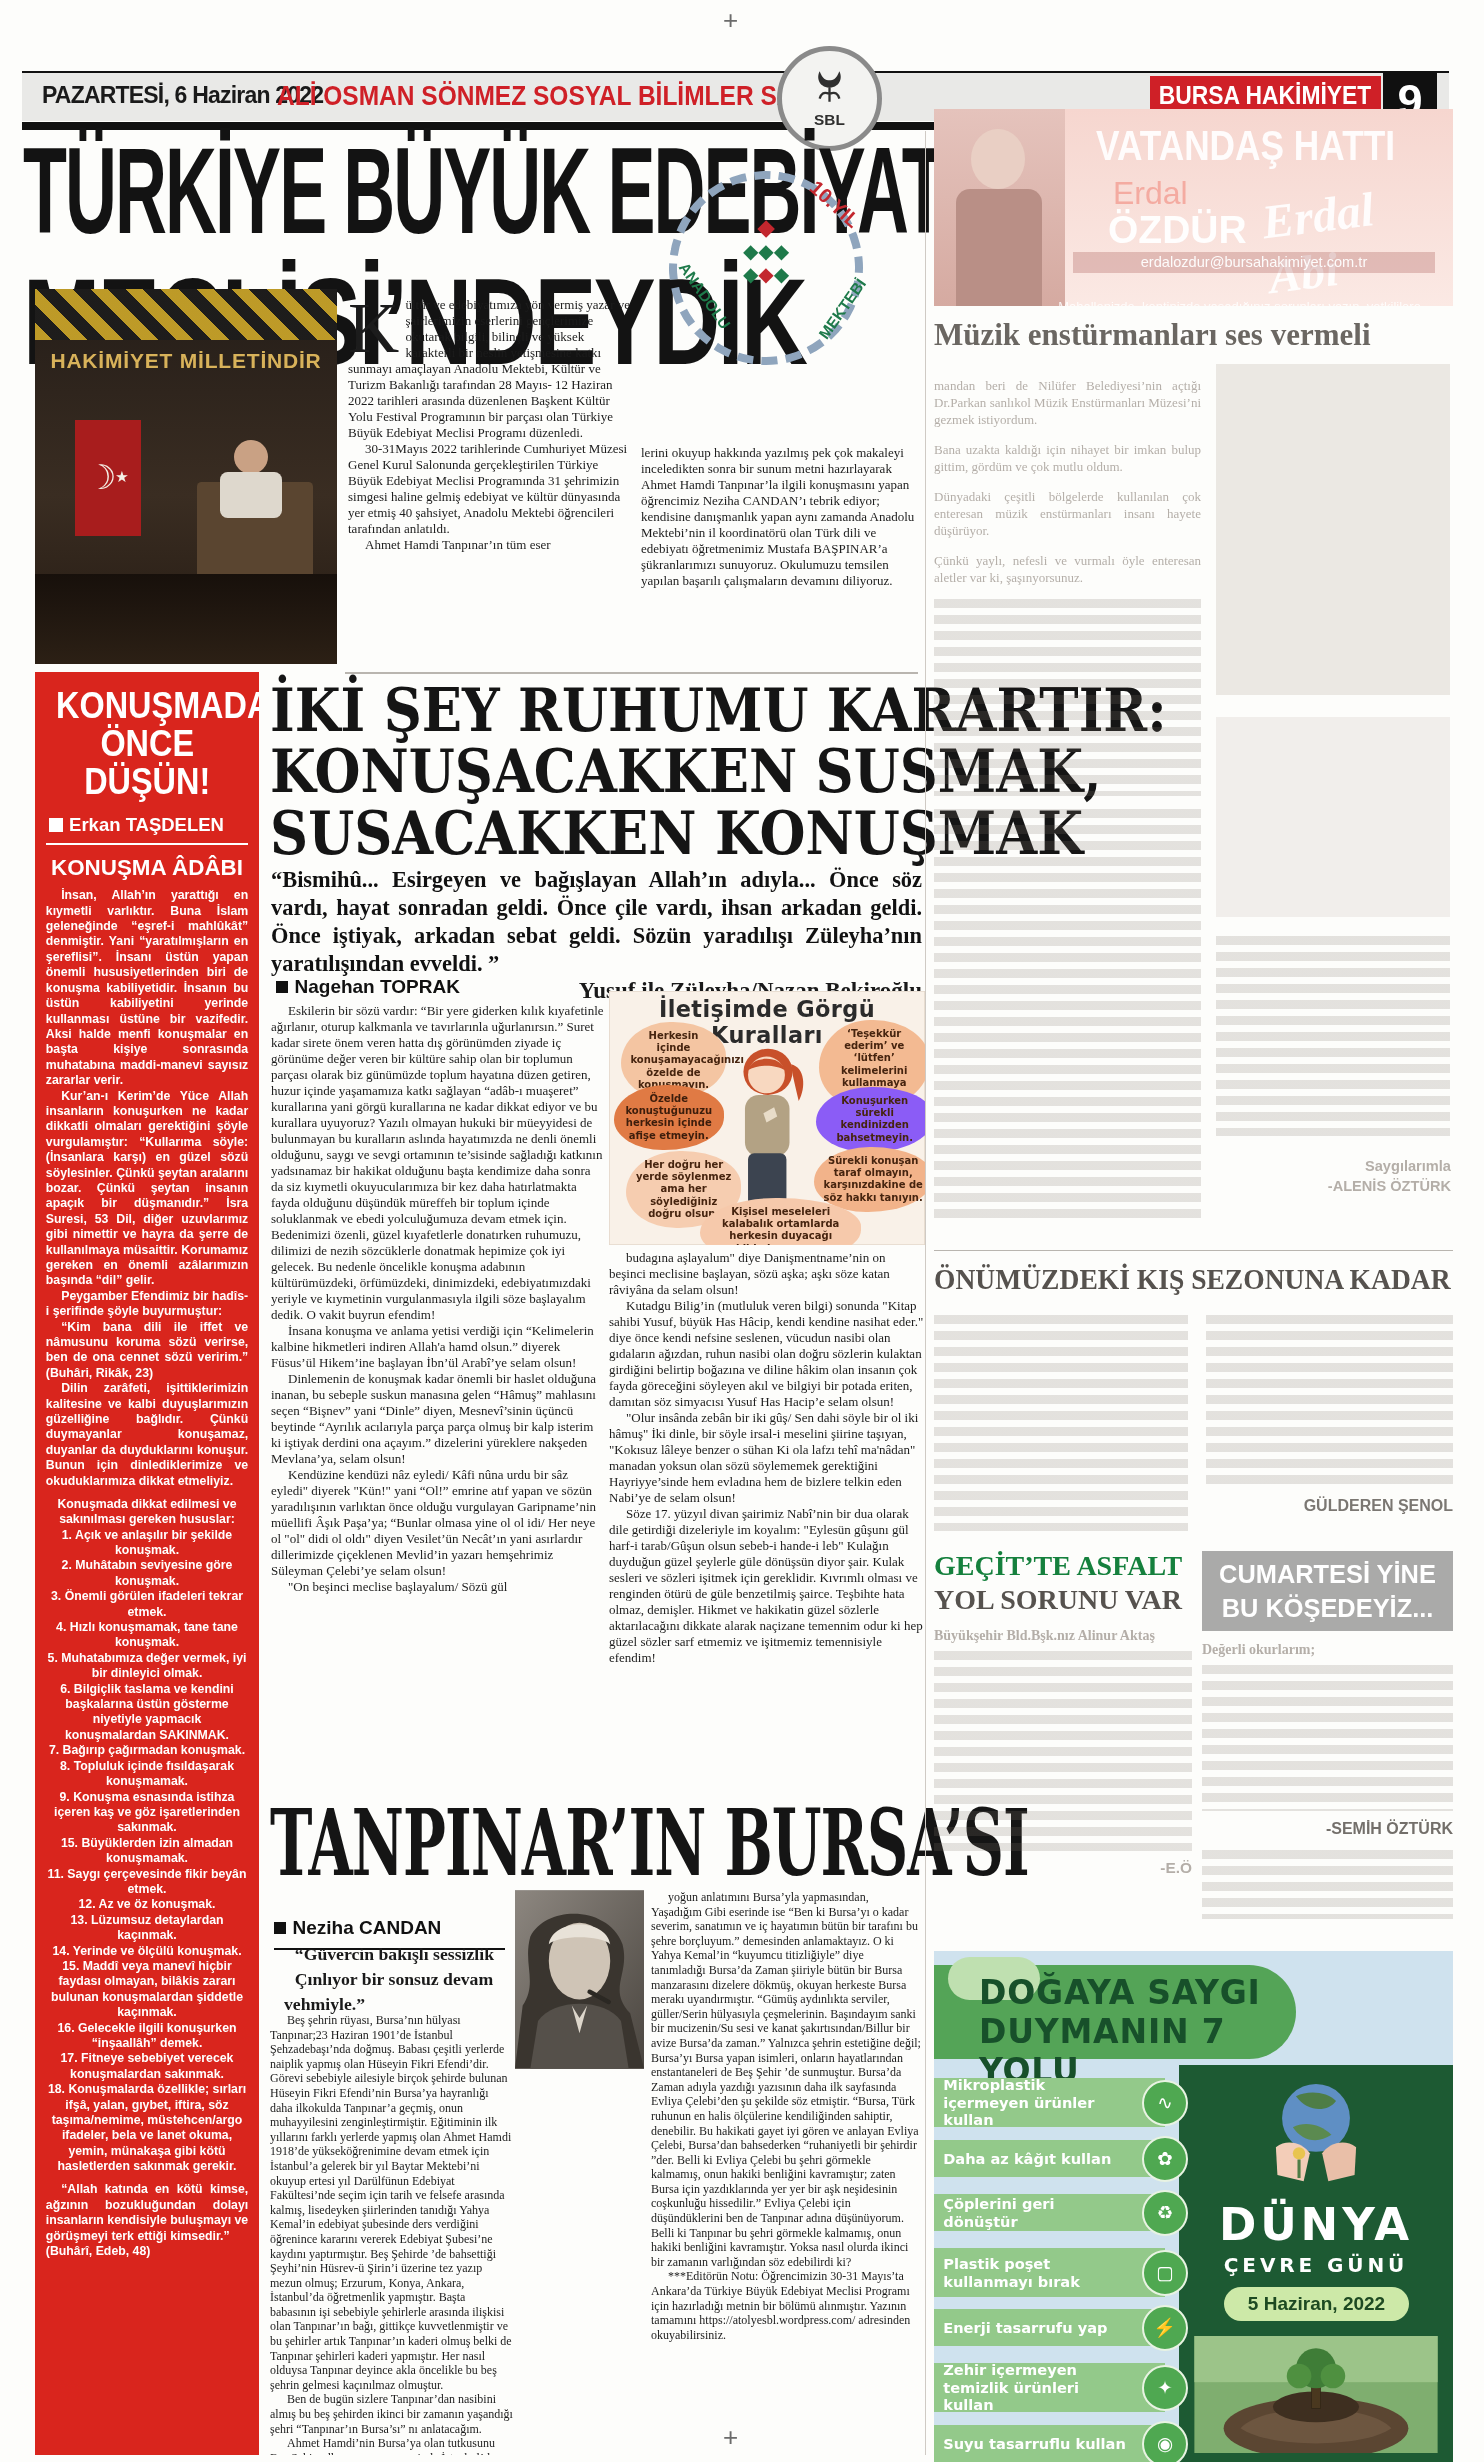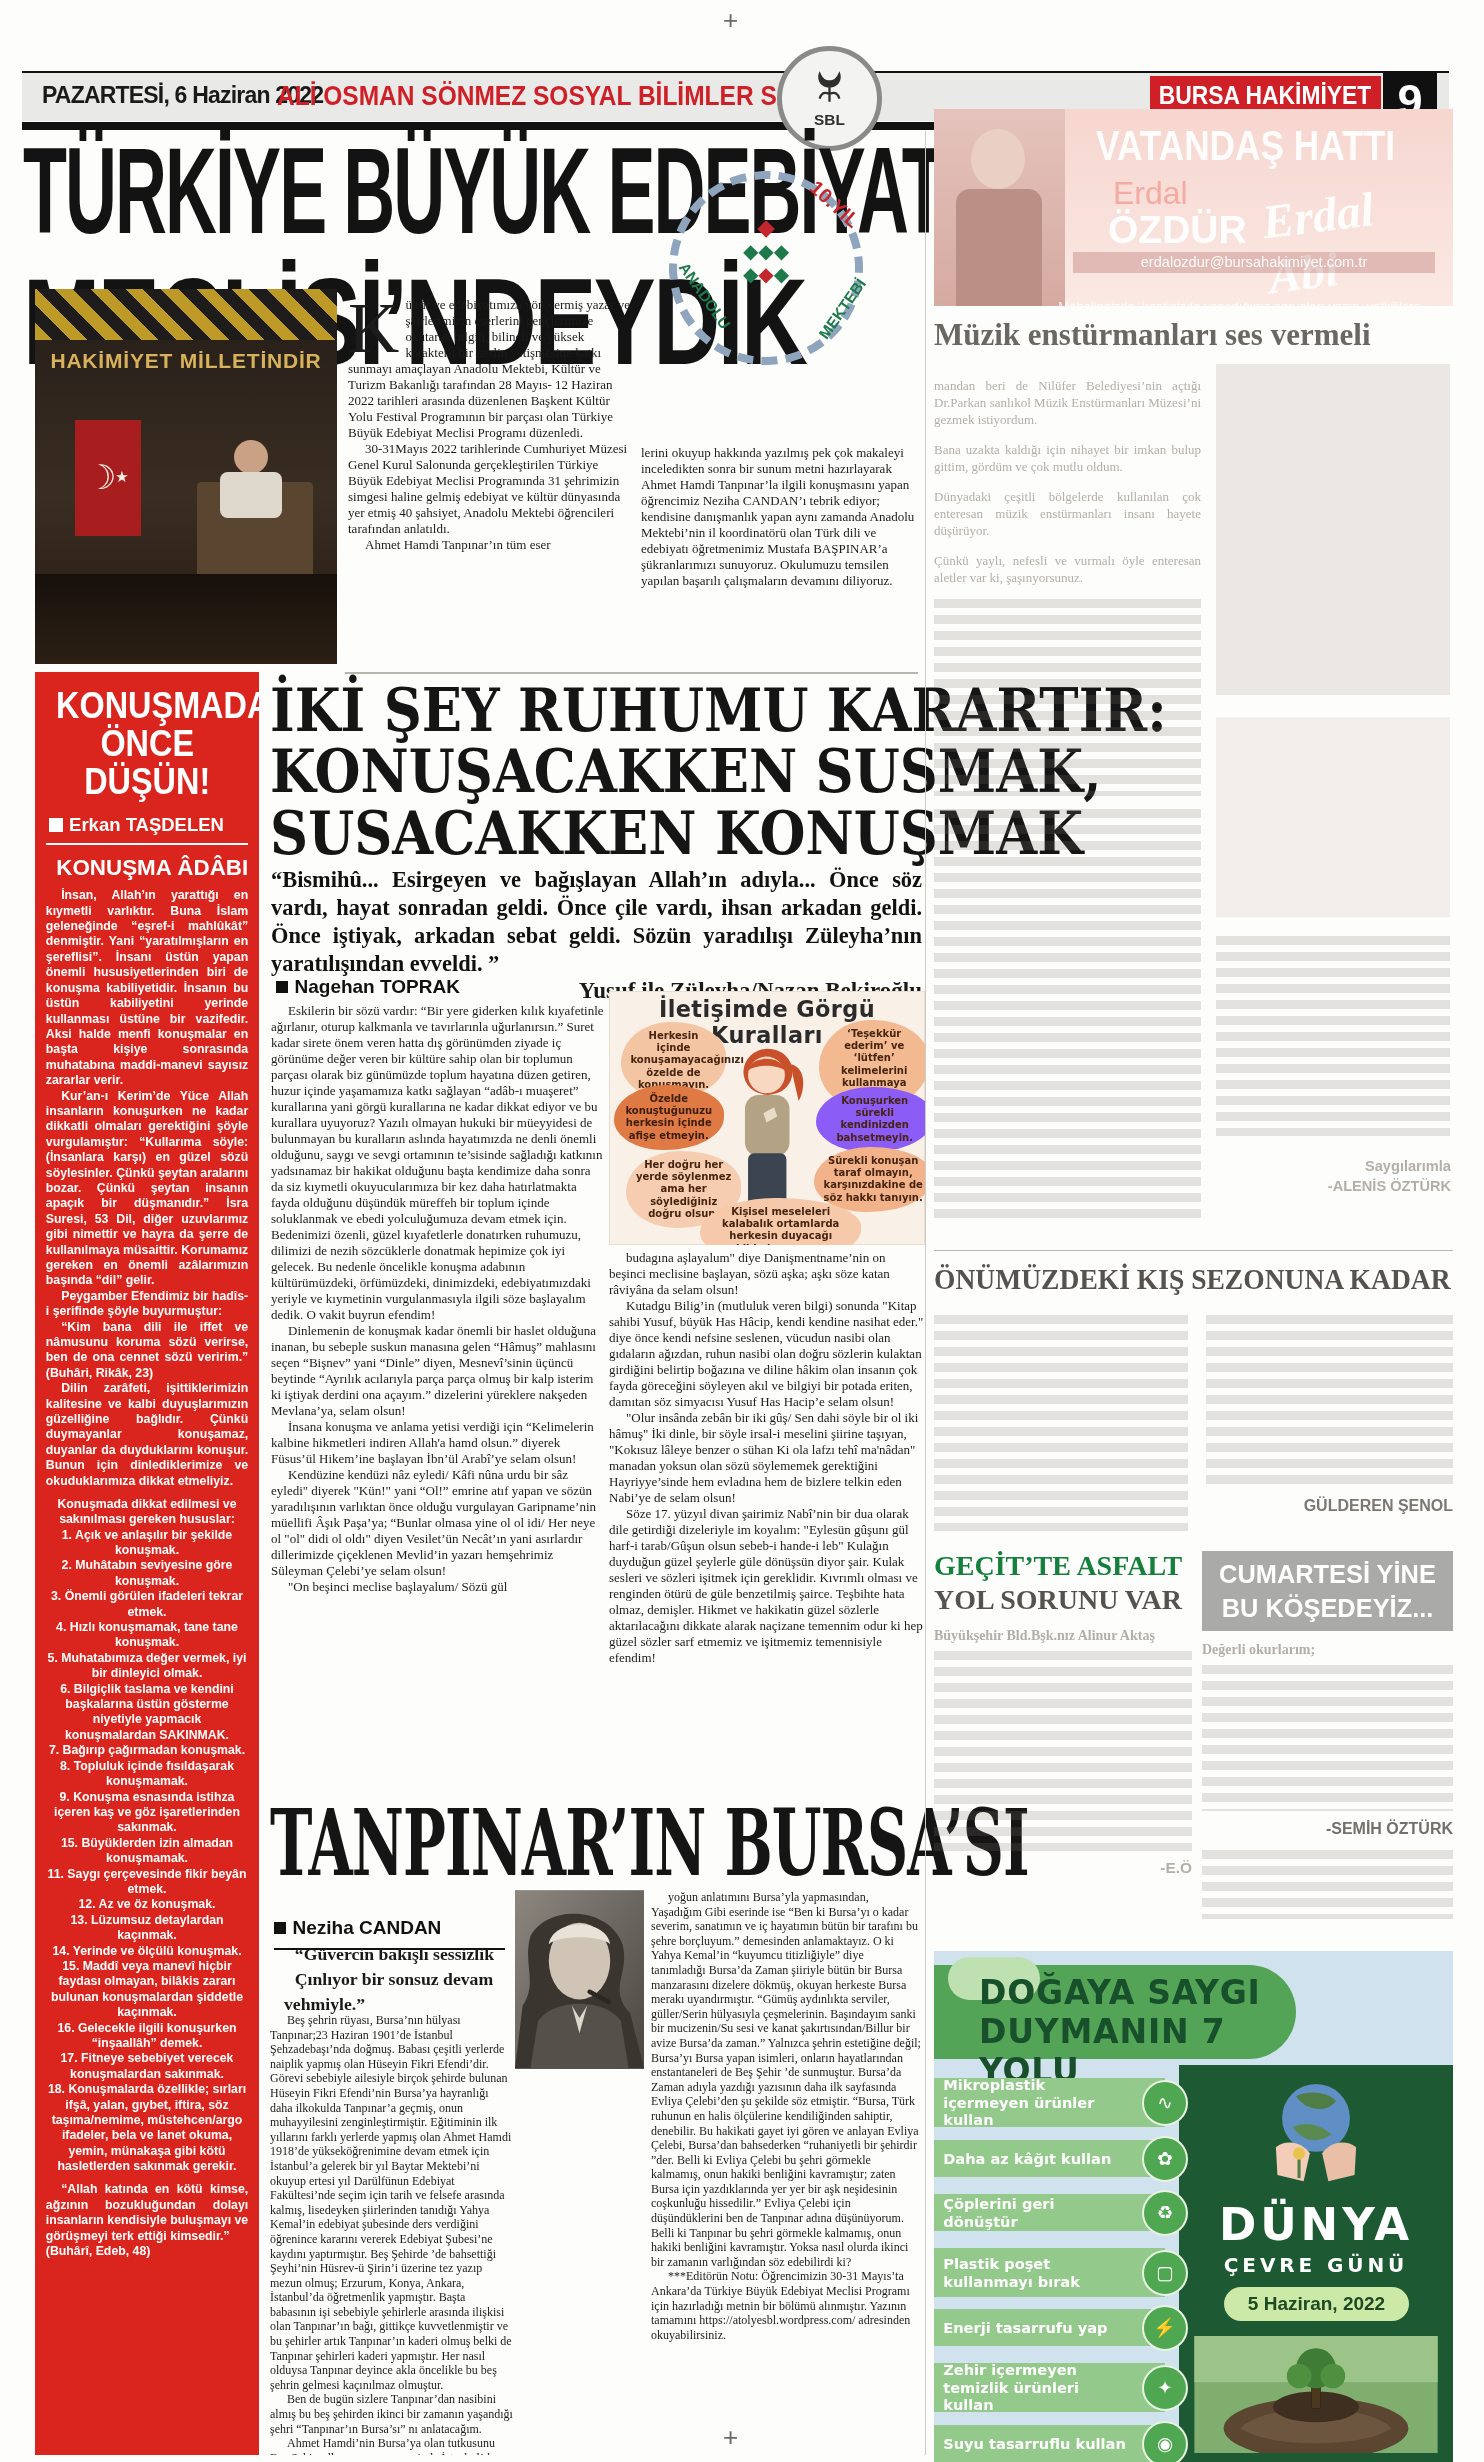--- a/index.html
+++ b/index.html
@@ -22,21 +22,21 @@
   .bodytext p{margin:0;text-indent:17px;}
   .bodytext p.noind{text-indent:0;}
   .dropcap{float:left;font-size:71px;line-height:57px;padding:3.1px 6.2px 0 0;font-family:"Liberation Serif",serif;}
   .rule{background:#b9b5af;}
   
   #sb{background:#d9251d;color:#fff;padding:15.4px 10.8px;box-sizing:border-box;}
   #sb .ttl{font-size:36px;font-weight:800;line-height:38px;text-align:center;transform:scaleX(.9);transform-origin:center top;}
   .sb-by{display:flex;align-items:center;gap:6.2px;font-size:18.5px;font-weight:800;
          border-bottom:2.3px solid #fff;padding:12.3px 0 7.7px 3.1px;margin-bottom:9.2px;}
   .sqr{width:14px;height:14px;background:#fff;display:inline-block;}
-  .sb-sub{font-size:22.4px;font-weight:800;text-align:right;margin:3.1px 0 7.7px;}
+  .sb-sub{font-size:22.4px;font-weight:800;text-align:center;margin:3.1px 0 7.7px;}
   .sb-body{font-size:12.3px;line-height:15.4px;font-weight:700;text-align:justify;}
   .sb-body p{margin:0;text-indent:15.4px;}
   .sb-list p{margin:0;text-indent:0;text-align:center;}
   
   .fhead{font-family:"DejaVu Serif",serif;font-weight:800;color:#151515;line-height:1;}
   .quote{font-family:"Liberation Serif",serif;font-weight:bold;font-size:22.4px;line-height:28px;color:#111;}
   .attrib{font-family:"Liberation Serif",serif;font-weight:bold;font-size:23px;text-align:right;}
   .byline{display:flex;align-items:center;gap:6.2px;font-size:19px;font-weight:800;color:#111;}
   .bsq{width:12.3px;height:12.3px;background:#111;display:inline-block;}
   
@@ -180,22 +180,22 @@
   </div>
 
   <div class="abs byline" style="left:276px;top:976px;">
       <span class="bsq"></span>
       <span>Nagehan TOPRAK</span>
     </div>
 
   <div class="abs bodytext clip" style="left:271px;top:1003px;width:333px;height:780px;">
     <div>
         <p>Eskilerin bir sözü vardır: “Bir yere giderken kılık kıyafetinle ağırlanır, oturup kalkmanla ve tavırlarınla uğurlanırsın.” Suret kadar sirete önem veren hatta dış görünümden ziyade iç görünüme değer veren bir kültüre sahip olan bir toplumun parçası olarak biz günümüzde toplum hayatına düzen getiren, huzur içinde yaşamamıza katkı sağlayan “adâb-ı muaşeret” kurallarına yani görgü kurallarına ne kadar dikkat ediyor ve bu kurallara uyuyoruz? Yazılı olmayan hukuki bir müeyyidesi de bulunmayan bu kuralların aslında hayatımızda ne denli önemli olduğunu, saygı ve sevgi ortamının te’sisinde sağladığı katkının yadsınamaz bir hakikat olduğunu başta kendimize daha sonra da siz kıymetli okuyucularımıza bir kez daha hatırlatmakta fayda olduğunu düşündük müreffeh bir toplum içinde soluklanmak ve ebedi yolculuğumuza devam etmek için. Bedenimizi özenli, güzel kıyafetlerle donatırken ruhumuzu, dilimizi de nezih sözcüklerle donatmak hepimize çok iyi gelecek. Bu nedenle öncelikle konuşma adabının kültürümüzdeki, örfümüzdeki, dinimizdeki, edebiyatımızdaki yeriyle ve kıymetinin vurgulanmasıyla ilgili söze başlayalım dedik. O vakit buyrun efendim!</p>
+        <p>İnsana konuşma ve anlama yetisi verdiği için “Kelimelerin kalbine hikmetleri indiren Allah'a hamd olsun.” diyerek Füsus’ül Hikem’ine başlayan İbn’ül Arabî’ye selam olsun!</p>
         <p>Dinlemenin de konuşmak kadar önemli bir haslet olduğuna inanan, bu sebeple suskun manasına gelen “Hâmuş” mahlasını seçen “Bişnev” yani “Dinle” diyen, Mesnevî’sinin üçüncü beytinde “Ayrılık acılarıyla parça parça olmuş bir kalp isterim ki iştiyak derdini ona açayım.” dizelerini yüreklere nakşeden Mevlana’ya, selam olsun!</p>
-        <p>İnsana konuşma ve anlama yetisi verdiği için “Kelimelerin kalbine hikmetleri indiren Allah'a hamd olsun.” diyerek Füsus’ül Hikem’ine başlayan İbn’ül Arabî’ye selam olsun!</p>
         <p>Kendüzine kendüzi nâz eyledi/ Kâfi nûna urdu bir sâz eyledi" diyerek "Kün!" yani “Ol!” emrine atıf yapan ve sözün yaradılışının varlıktan önce olduğu vurgulayan Garipname’nin müellifi Âşık Paşa’ya; “Bunlar olmasa yine ol ol idi/ Her neye ol "ol" didi ol oldı" diyen Vesilet’ün Necât’ın yani asırlardır dillerimizde çiçeklenen Mevlid’in yazarı hemşehrimiz Süleyman Çelebi’ye selam olsun!</p>
         <p>"On beşinci meclise başlayalum/ Sözü gül</p>
       </div>
   </div>
 
   <div id="info" class="abs clip" style="left:609px;top:991px;width:316px;height:254px;">
     <div class="ititle ctr" style="margin-top:4.6px;">İletişimde Görgü Kuralları</div>
     <svg class="abs" style="left:116px;top:45px;" width="86" height="193" viewBox="0 0 112 250">
       <ellipse cx="56" cy="46" rx="32" ry="30" fill="#c8502a"></ellipse>
       <path d="M86 36 C104 40 106 66 96 84 C92 66 88 52 86 36Z" fill="#c8502a"></path>

